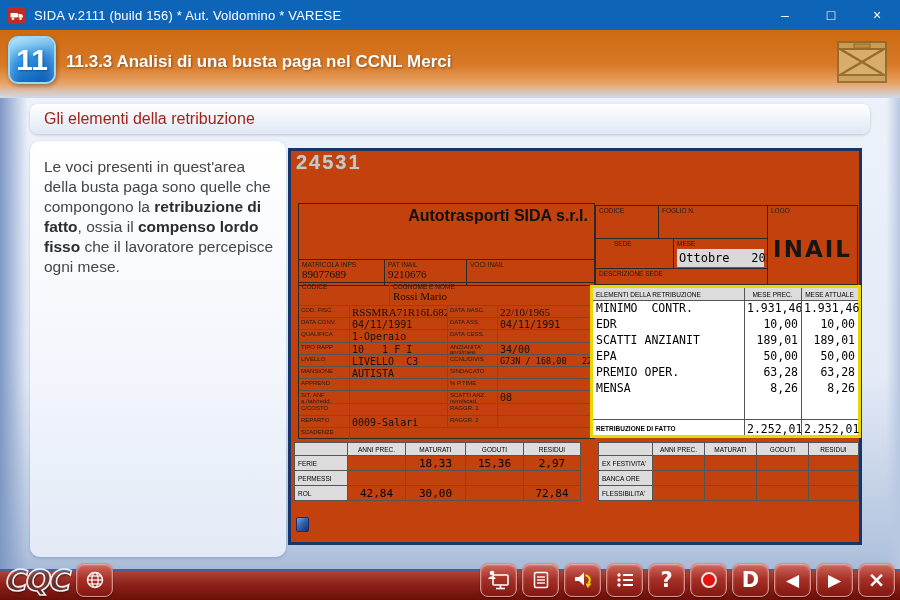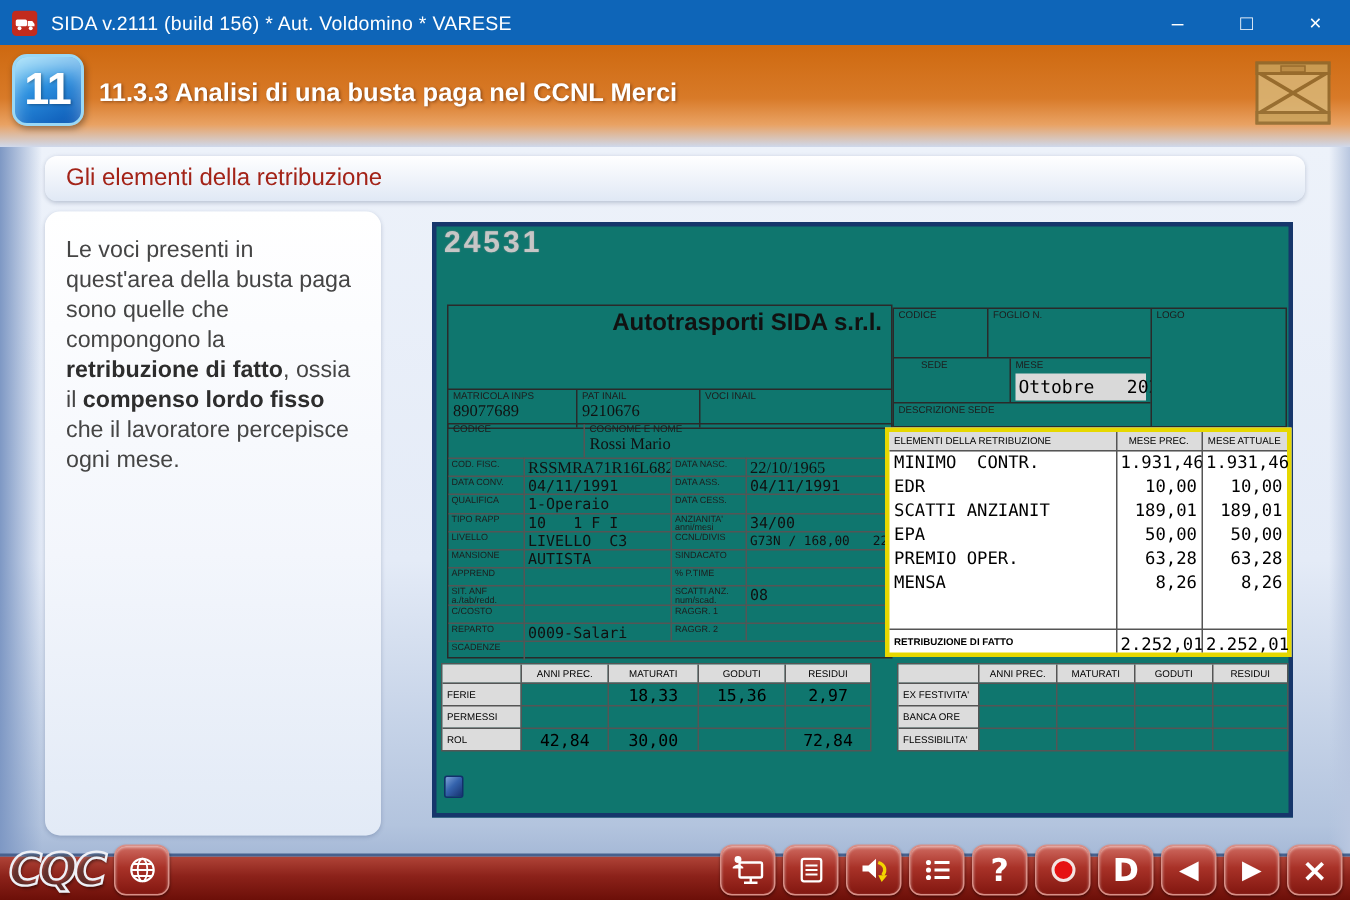--- a/index.html
+++ b/index.html
@@ -33,29 +33,29 @@
   .main-bg::before { content:""; position:absolute; left:0; top:0; bottom:0; width:28px;
      background:linear-gradient(90deg,#7e98c4,rgba(220,230,245,0)); }
   .main-bg::after { content:""; position:absolute; right:0; top:0; bottom:0; width:14px;
      background:linear-gradient(270deg,#b9c7e0,rgba(220,230,245,0)); }
 
   .section-bar { position:absolute; left:30px; top:104px; width:840px; height:30px; border-radius:8px;
      background:linear-gradient(180deg,#ffffff,#e0e8f5); box-shadow:0 1px 3px rgba(40,60,100,.25);
      display:flex; align-items:center; padding-left:14px; }
   .section-title { color:#a32318; font-size:16px; }
 
-  .intro-panel { position:absolute; left:30px; top:141px; width:224px; height:416px; border-radius:10px;
+  .intro-panel { position:absolute; left:30px; top:141px; width:256px; height:416px; border-radius:10px;
      background:linear-gradient(180deg,#ffffff 0%,#f3f6fc 55%,#e2eaf6 100%);
      box-shadow:0 1px 3px rgba(40,60,100,.25); padding:16px 12px 0 14px; }
   .intro-text { font-size:15.5px; line-height:20px; color:#454545; }
   .intro-text b { color:#2d2d2d; }
 
   
   .payslip { position:absolute; left:288px; top:148px; width:574px; height:397px;
-     background:#0f766e; border:3px solid #16366b; }
+     background:#c2410c; border:3px solid #16366b; }
   .payslip .lab { font-size:6.5px; line-height:6.5px; color:#1d1d1d; display:block; }
   .payslip .vc { font-family:"DejaVu Sans Mono", monospace; font-size:10px; line-height:11px;
      white-space:pre; color:#111; display:block; }
   .payslip .serif { font-family:"Liberation Serif", serif; font-size:11px; }
   .payslip .tight { font-size:8.5px; }
 
   .doc-num { position:absolute; left:5px; top:0px; font-size:20px; font-weight:bold; letter-spacing:2px;
      color:#c6c6c6; text-shadow:0 0 1px #9d9d9d; }
 
   .company-box { position:absolute; left:7px; top:52px; width:297px; height:57px; border:1.5px solid #2a2a2a;
@@ -381,20 +381,21 @@
             <span class="lab">MESE</span>
              <span class="mese-val">Ottobre   2025</span>
           </div>
       </div>
       <div class="hr3">
           <span class="lab">DESCRIZIONE SEDE</span>
         </div>
     </div>
     <div class="head-right">
       <span class="lab">LOGO</span>
+      <div class="inail">INAIL</div>
     </div>
   </div>
 
   <div class="ybox">
     <div class="ybody">
       <div class="vline vl1"></div>
         <div class="vline vl2"></div>
       <div class="yhead">
         <span>ELEMENTI DELLA RETRIBUZIONE</span>
           <span>MESE PREC.</span>

